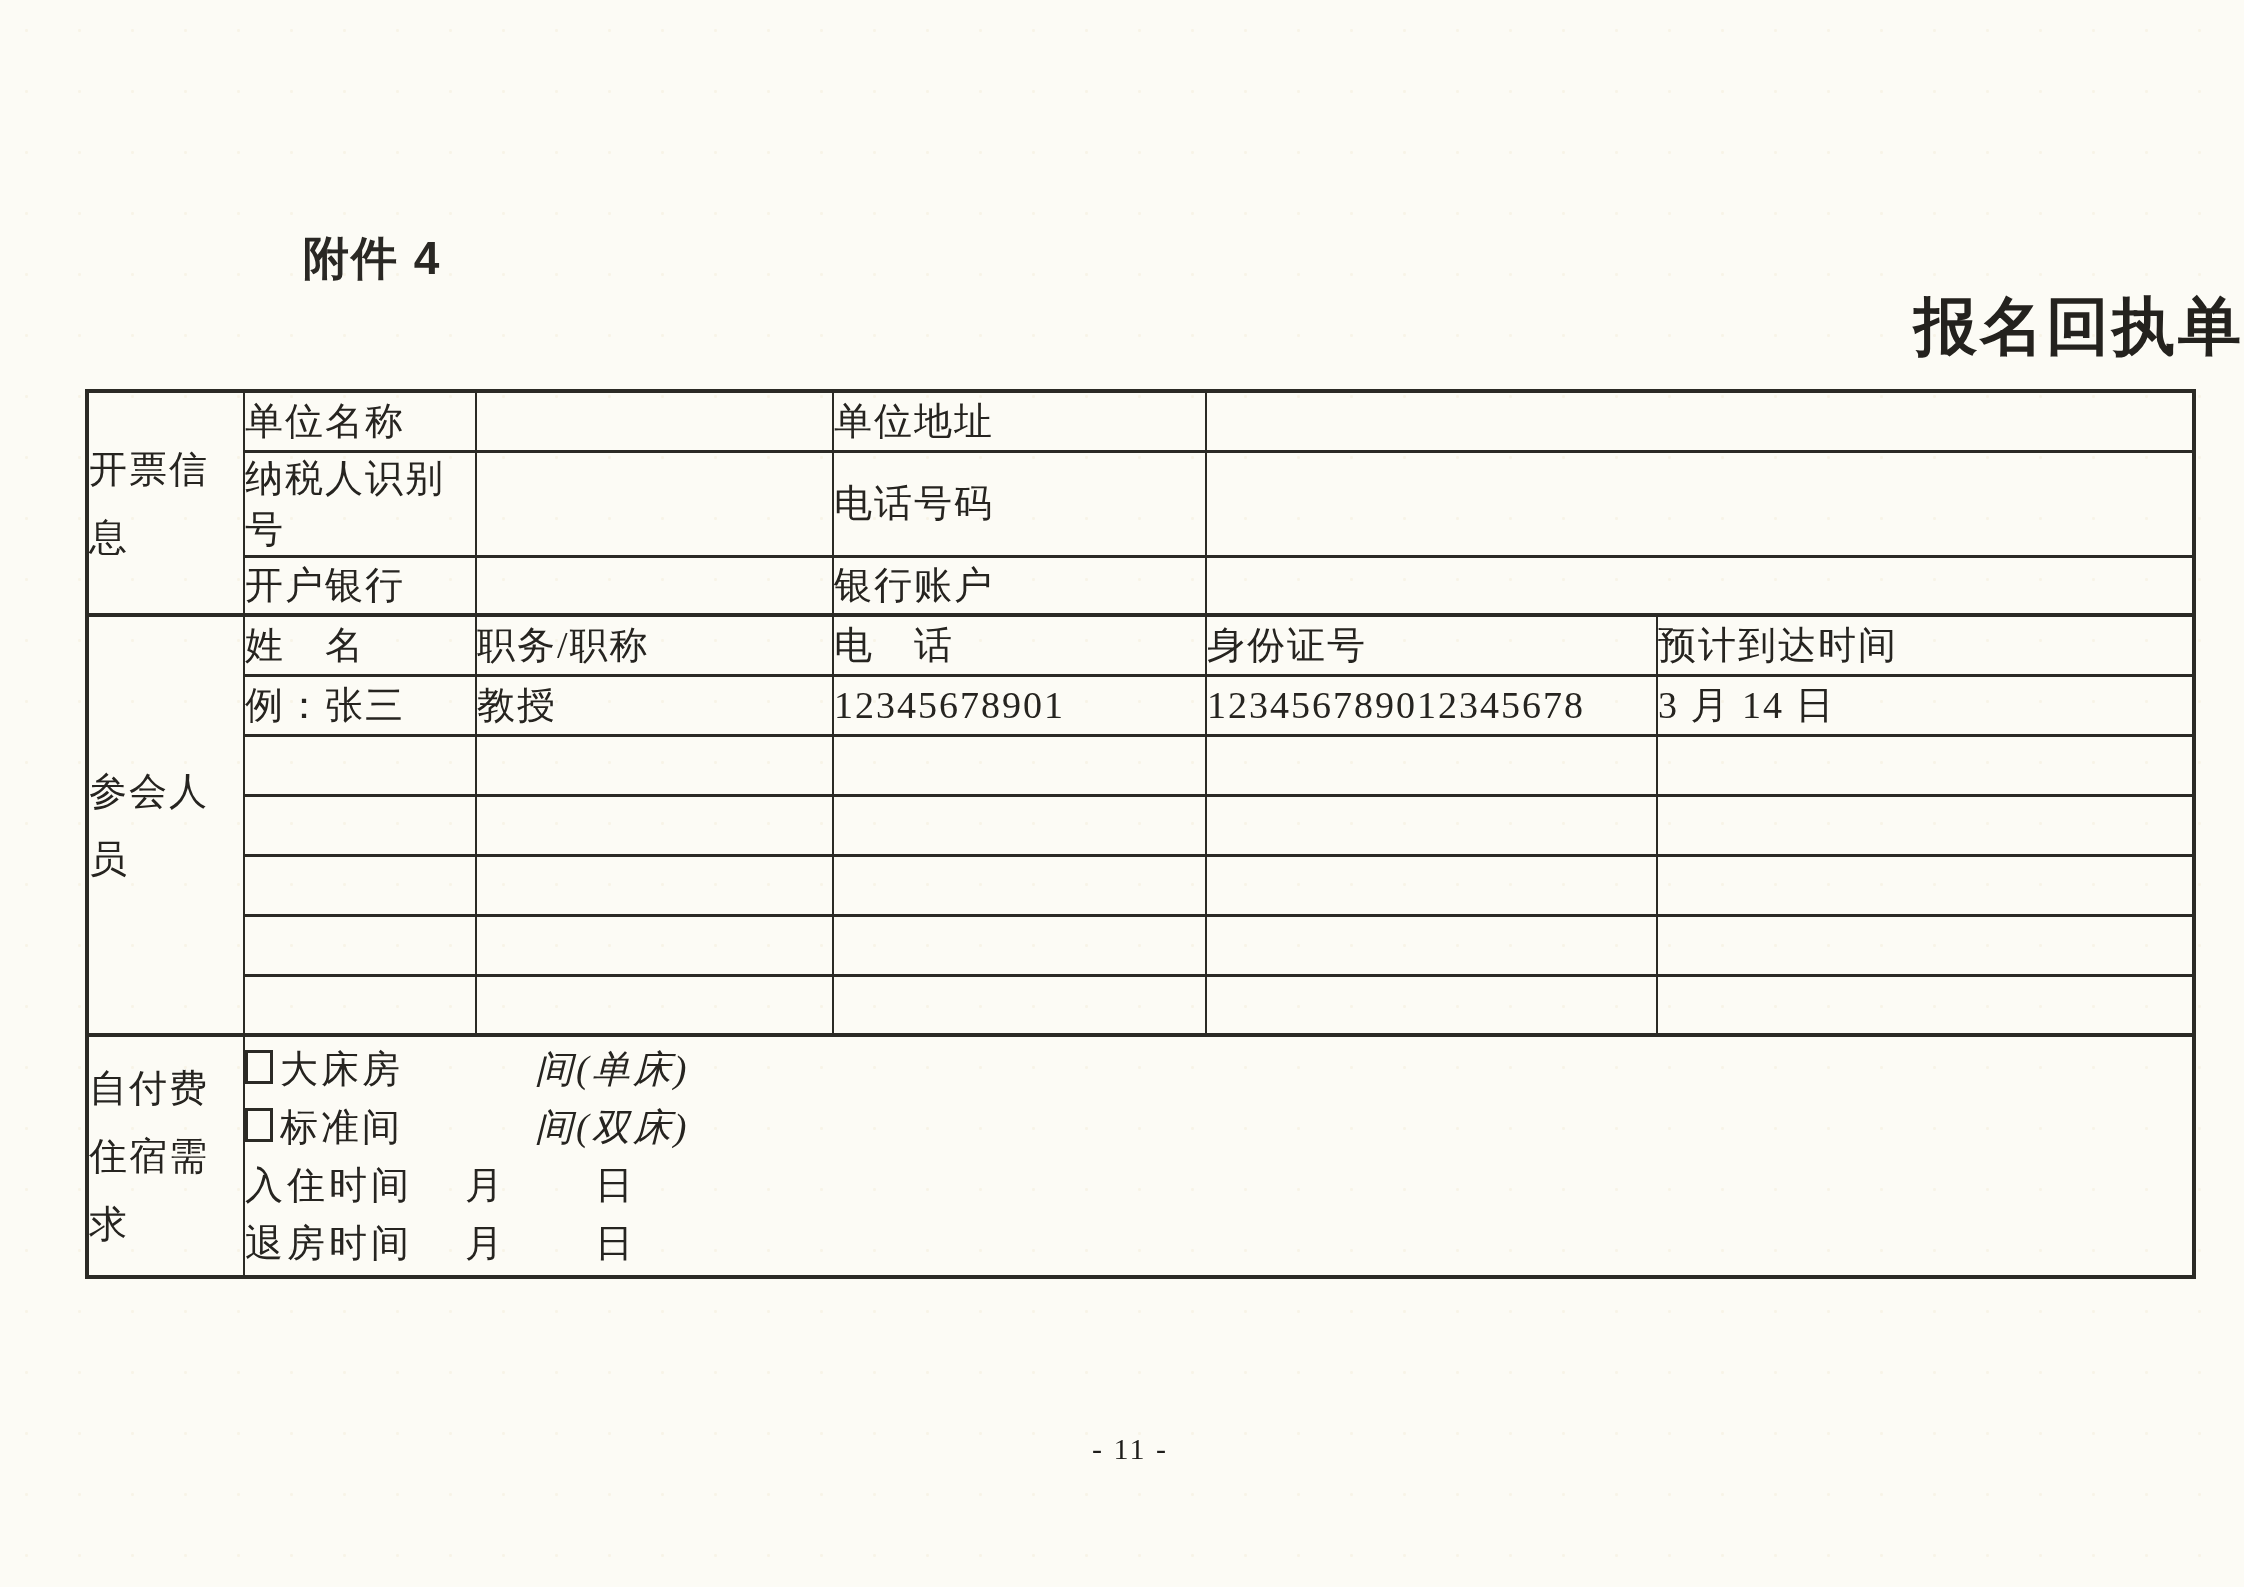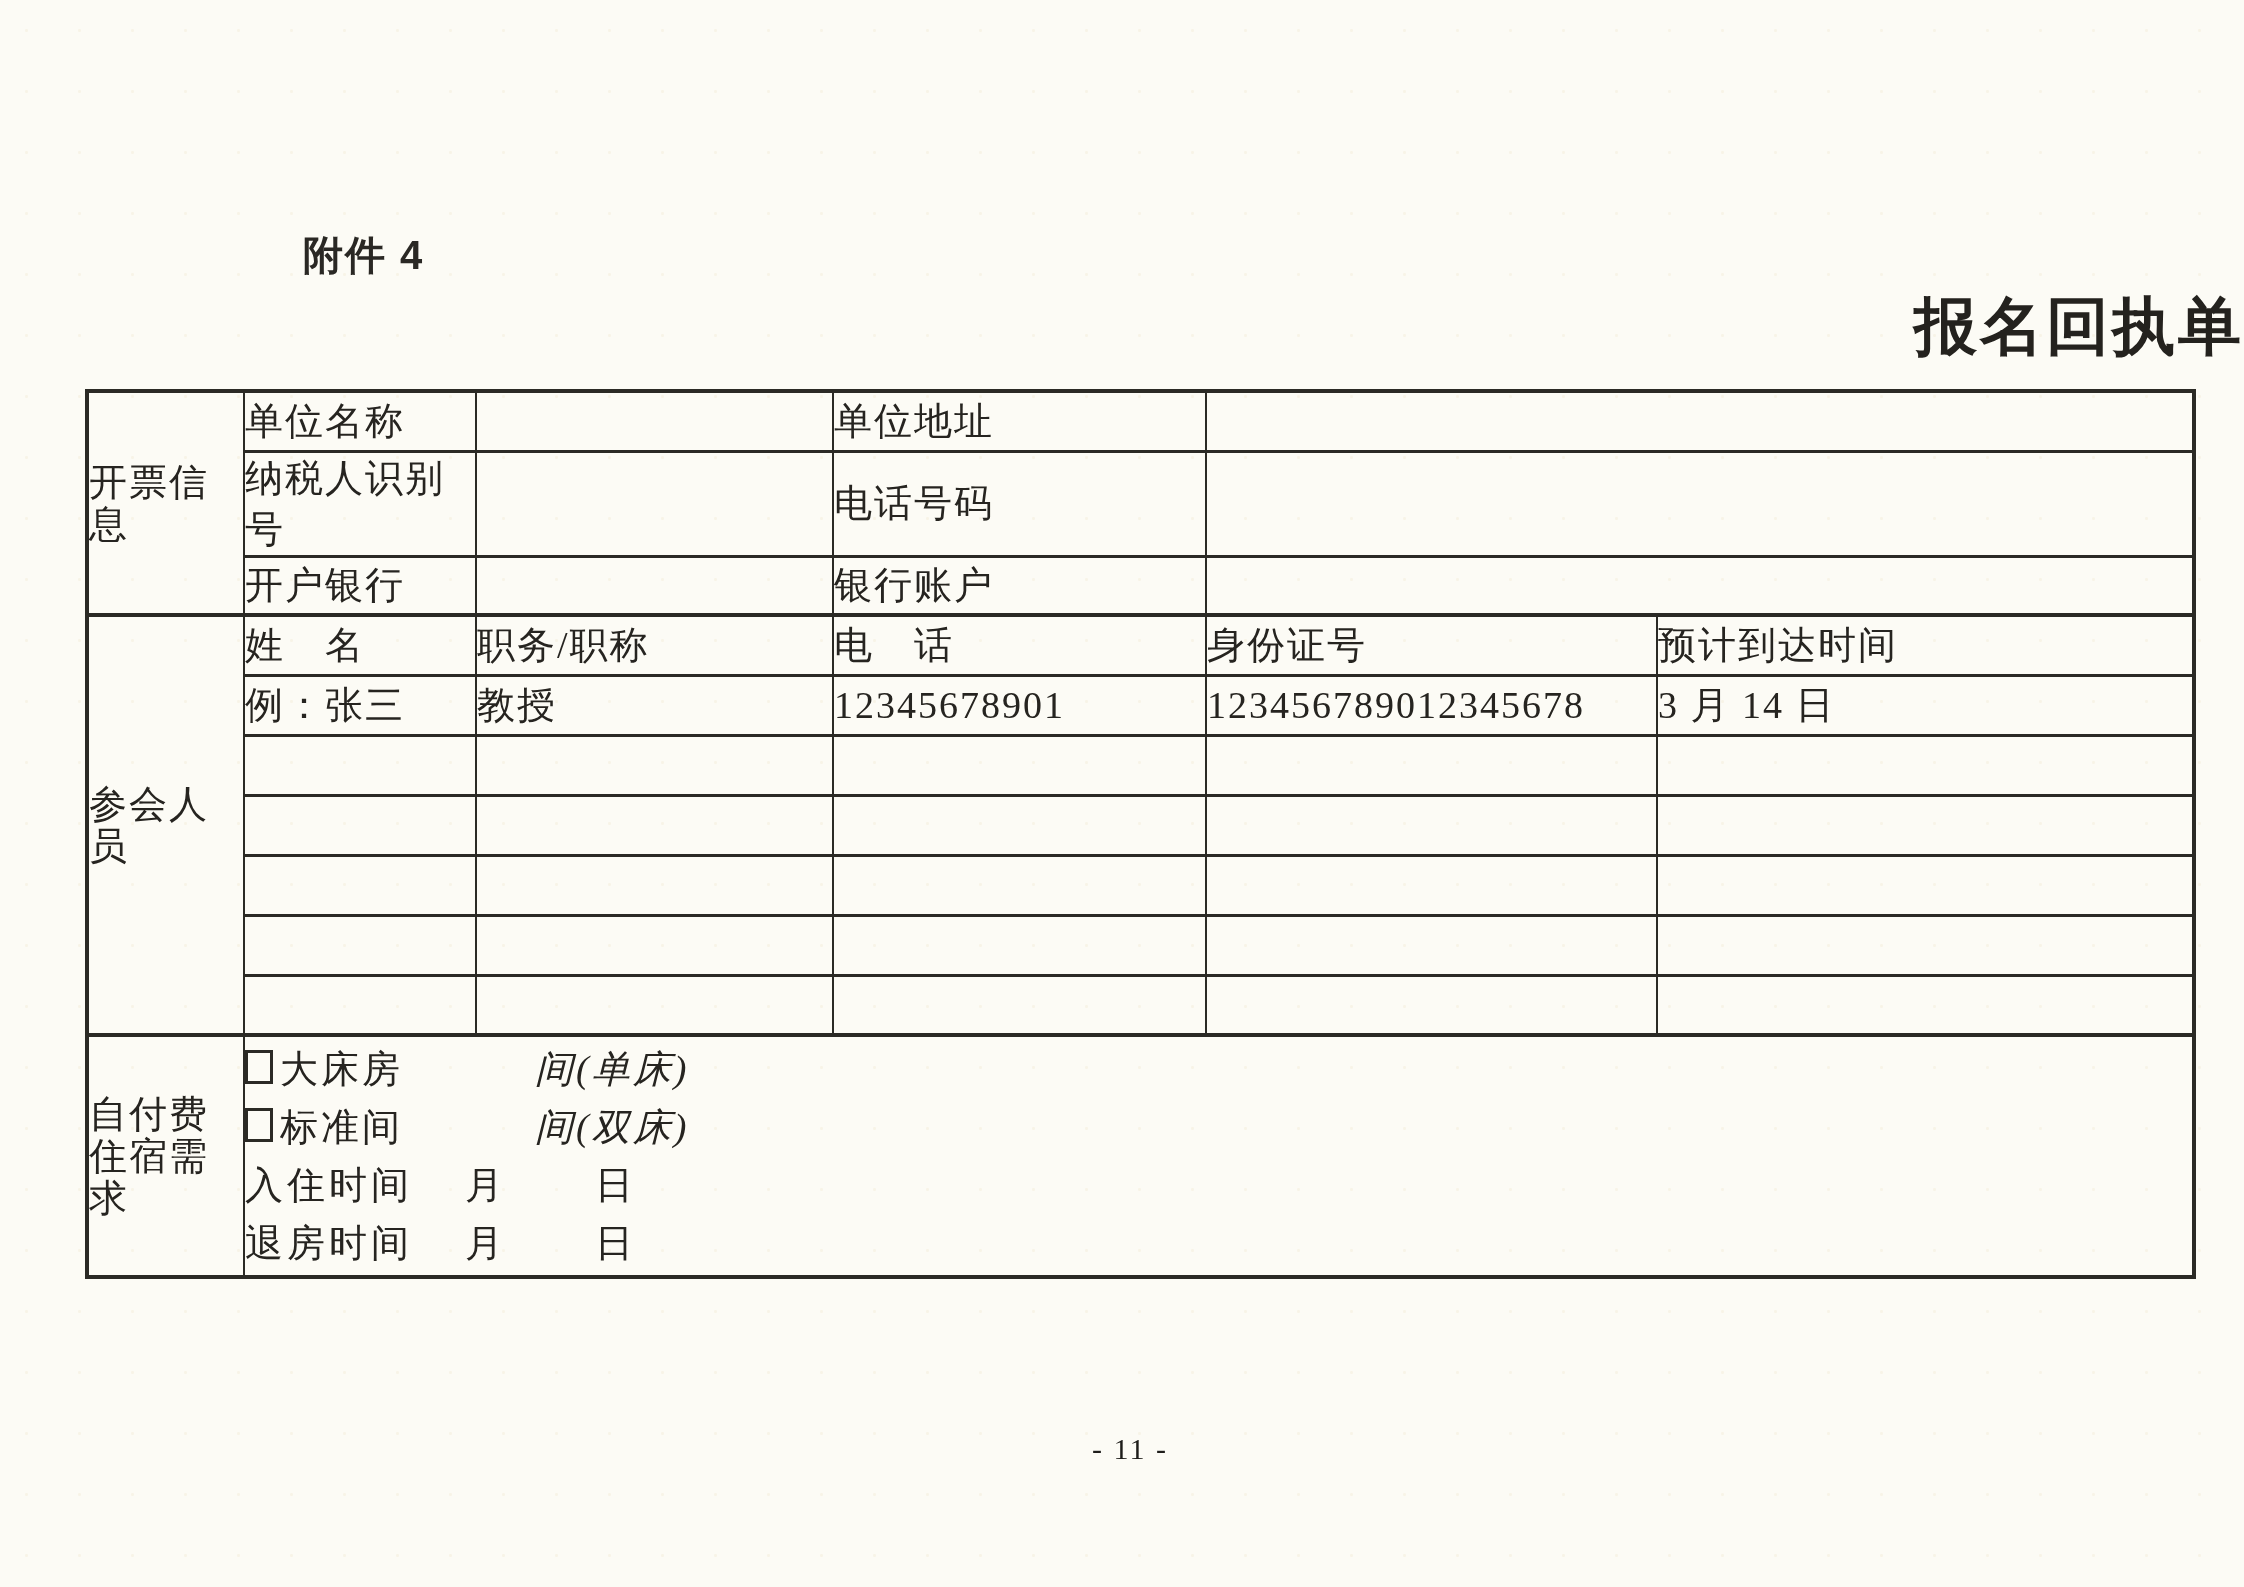--- a/index.html
+++ b/index.html
@@ -9,41 +9,41 @@
     background-color:#fcfbf5;
     background-image:radial-gradient(circle, rgba(214,186,110,0.10) 1.2px, transparent 1.9px);
     background-size:53px 61px;
     color:#1c1b18;
     font-family:"Liberation Serif","DejaVu Serif",serif;
     overflow:hidden;
   }
   .attachment-label {
     position:absolute; left:303px; top:228px;
     font-family:"Liberation Sans","DejaVu Sans",sans-serif;
-    font-weight:700; font-size:40px; letter-spacing:2px; color:#2a2824;
+    font-weight:700; font-size:46px; letter-spacing:2px; color:#2a2824;
   }
   .doc-title {
     position:absolute; left:0; top:284px; width:100%;
     text-align:right; font-weight:700; font-size:63px;
     letter-spacing:3px; color:#24221e;
   }
   table.form {
     position:absolute; left:85px; top:389px;
     width:2107px; border-collapse:collapse; table-layout:fixed;
     border:4px solid #2b2a25;
   }
   table.form td {
     border-left:2px solid #2b2a25; border-right:2px solid #2b2a25;
     border-top:3px solid #2b2a25; border-bottom:3px solid #2b2a25;
     vertical-align:middle;
     font-size:38px; letter-spacing:2px; color:#262420;
     overflow:hidden; padding:0;
   }
   tr.section-start td { border-top-width:4px; }
-  td.section-label { font-size:38px; letter-spacing:2px; line-height:42px; }
+  td.section-label { font-size:38px; letter-spacing:2px; line-height:68px; }
   td.tight { letter-spacing:0; font-size:37px; }
   td.digits { letter-spacing:1px; font-size:38px; }
   td.acc-cell { text-align:left; vertical-align:middle; padding:6px 0 6px 10px; }
   .acc-line { height:58px; line-height:58px; font-size:38px; white-space:nowrap; }
   .checkbox {
     display:inline-block; width:28px; height:34px;
     border:3px solid #2b2a25; margin-right:7px; vertical-align:-2px;
     background:transparent;
   }
   .room-label { letter-spacing:3px; }

